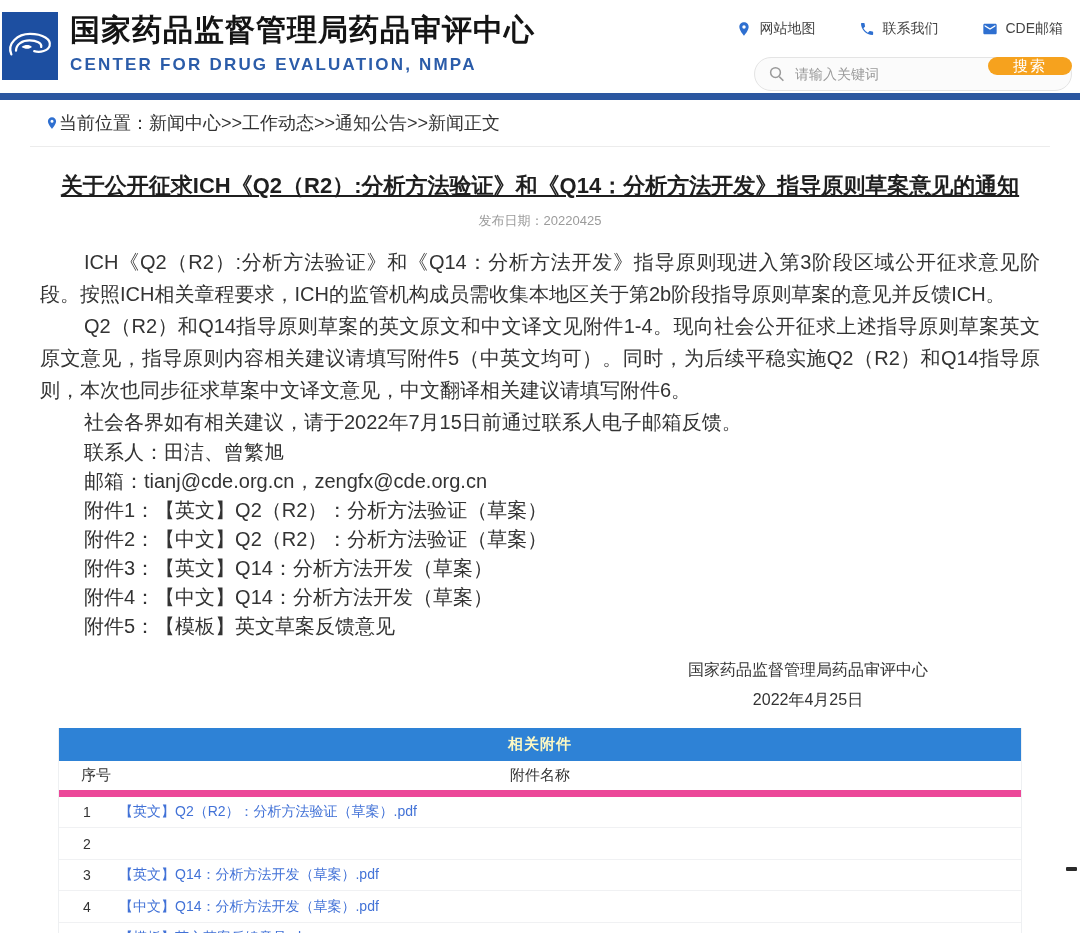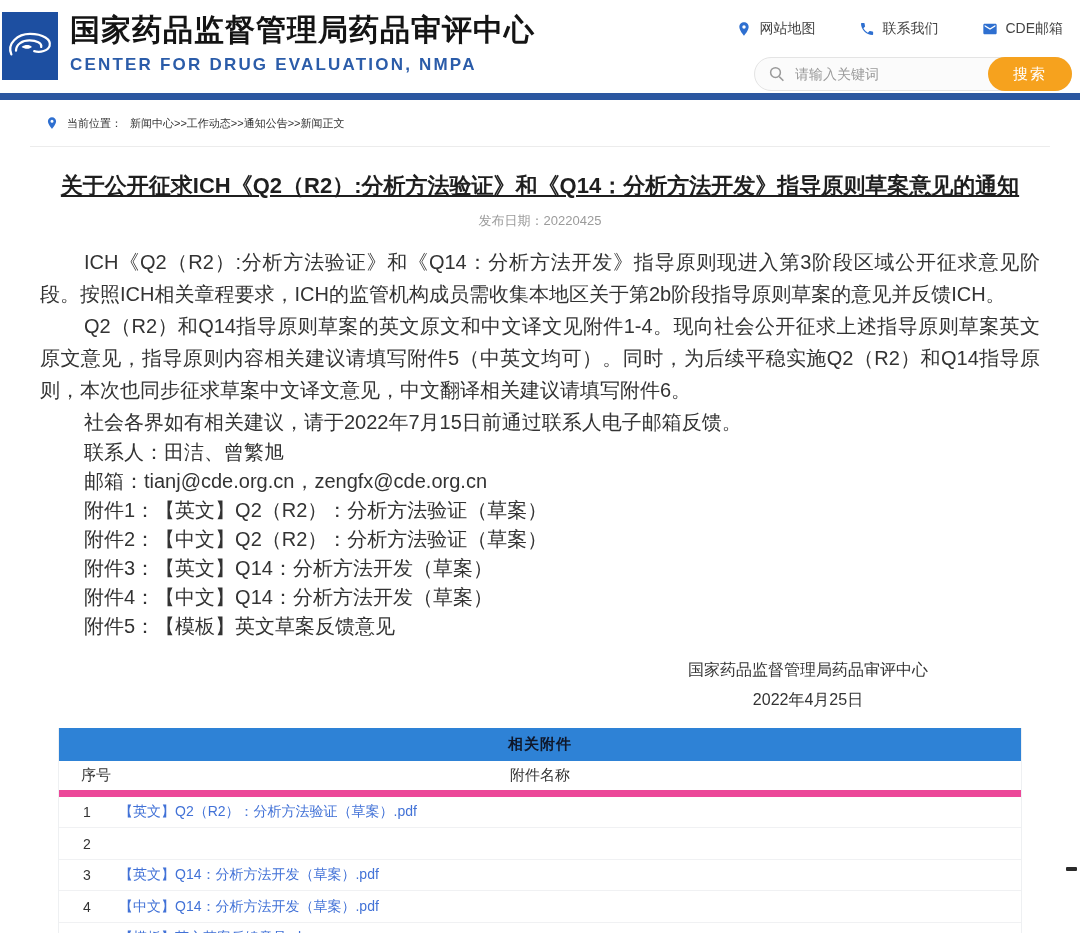--- a/index.html
+++ b/index.html
@@ -17,48 +17,48 @@
 
   .quick-links { position:absolute; right:17px; top:20px; display:flex; gap:44px; align-items:center; }
   .quick-link { display:flex; align-items:center; gap:7px; font-size:14px; color:#444; cursor:pointer; }
   .quick-link svg { width:16px; height:16px; color:#2e6fd0; }
 
   .search-row { position:absolute; right:8px; top:57px; width:318px; height:34px; }
   .search-input { width:100%; height:34px; border:1px solid #e4e4e4; background:#fbfbfb;
     border-radius:17px; padding:0 92px 0 40px; font-size:14px; color:#333; outline:none; }
   .search-input::placeholder { color:#9a9a9a; }
   .search-icon { position:absolute; left:14px; top:8px; width:18px; height:18px; color:#9a9a9a; }
-  .search-btn { position:absolute; right:0; top:0; width:84px; height:34px; border:none;
+  .search-btn { position:absolute; right:0; top:0; width:84px; height:18px; border:none;
     border-radius:17px; background:#f6a21e; color:#fff; font-size:15px; cursor:pointer;
     font-family:inherit; letter-spacing:2px; }
 
   .blue-bar { height:7px; background:#2b57a0; }
 
   
   .breadcrumb-wrap { margin:0 30px; border-bottom:1px solid #ececec; }
-  .breadcrumb { display:flex; align-items:center; gap:8px; height:46px; padding-left:15px;
-    font-size:11px; color:#333; }
+  .breadcrumb { display:flex; align-items:center; gap:0; height:46px; padding-left:15px;
+    font-size:18px; color:#333; }
   .breadcrumb svg { width:14px; height:14px; color:#2e6fd0; }
 
   
   .article { padding:0 40px; }
   .article-title { margin-top:24px; text-align:center; font-size:22px; font-weight:bold;
     color:#1f1f1f; line-height:1.4;text-decoration:underline; }
   .pub-date { margin-top:10px; text-align:center; font-size:13px; color:#9b9b9b; }
   .body-text { margin-top:16px; font-size:20px; color:#333; }
   .para { text-indent:2.2em; line-height:32px; text-align:justify; }
   .info-line { text-indent:2.2em; line-height:29px; }
   .sign-block { display:flex; flex-direction:column; align-items:center; width:max-content;
     margin:14px 112px 0 auto; font-size:16px; color:#333; }
   .sign-org { line-height:30px; }
   .sign-date { line-height:30px; }
 
   
   .attach-table { margin:13px 58px 0 58px; border:1px solid #eef0f2; border-top:none; }
-  .attach-title { height:33px; background:#2e82d6; color:#0f172a; font-size:15px; font-weight:bold;
+  .attach-title { height:33px; background:#2e82d6; color:#fef9c3; font-size:15px; font-weight:bold;
     display:flex; align-items:center; justify-content:center; letter-spacing:1px; }
   .attach-cols { position:relative; height:36px; border-bottom:7px solid #ec4899;
     display:flex; align-items:center; font-size:15px; color:#333; font-weight:normal; }
   .col-no { position:absolute; left:22px; }
   .col-name { width:100%; text-align:center; }
   .attach-row { display:flex; align-items:center; height:31.5px; border-bottom:1px solid #f0f1f3;
     font-size:14px; }
   .attach-row:last-child { border-bottom:1px solid #eef0f2; }
   .row-no { width:60px; padding-left:24px; color:#333; }
   .row-link { color:#4272d7; cursor:pointer; text-decoration:none; }

